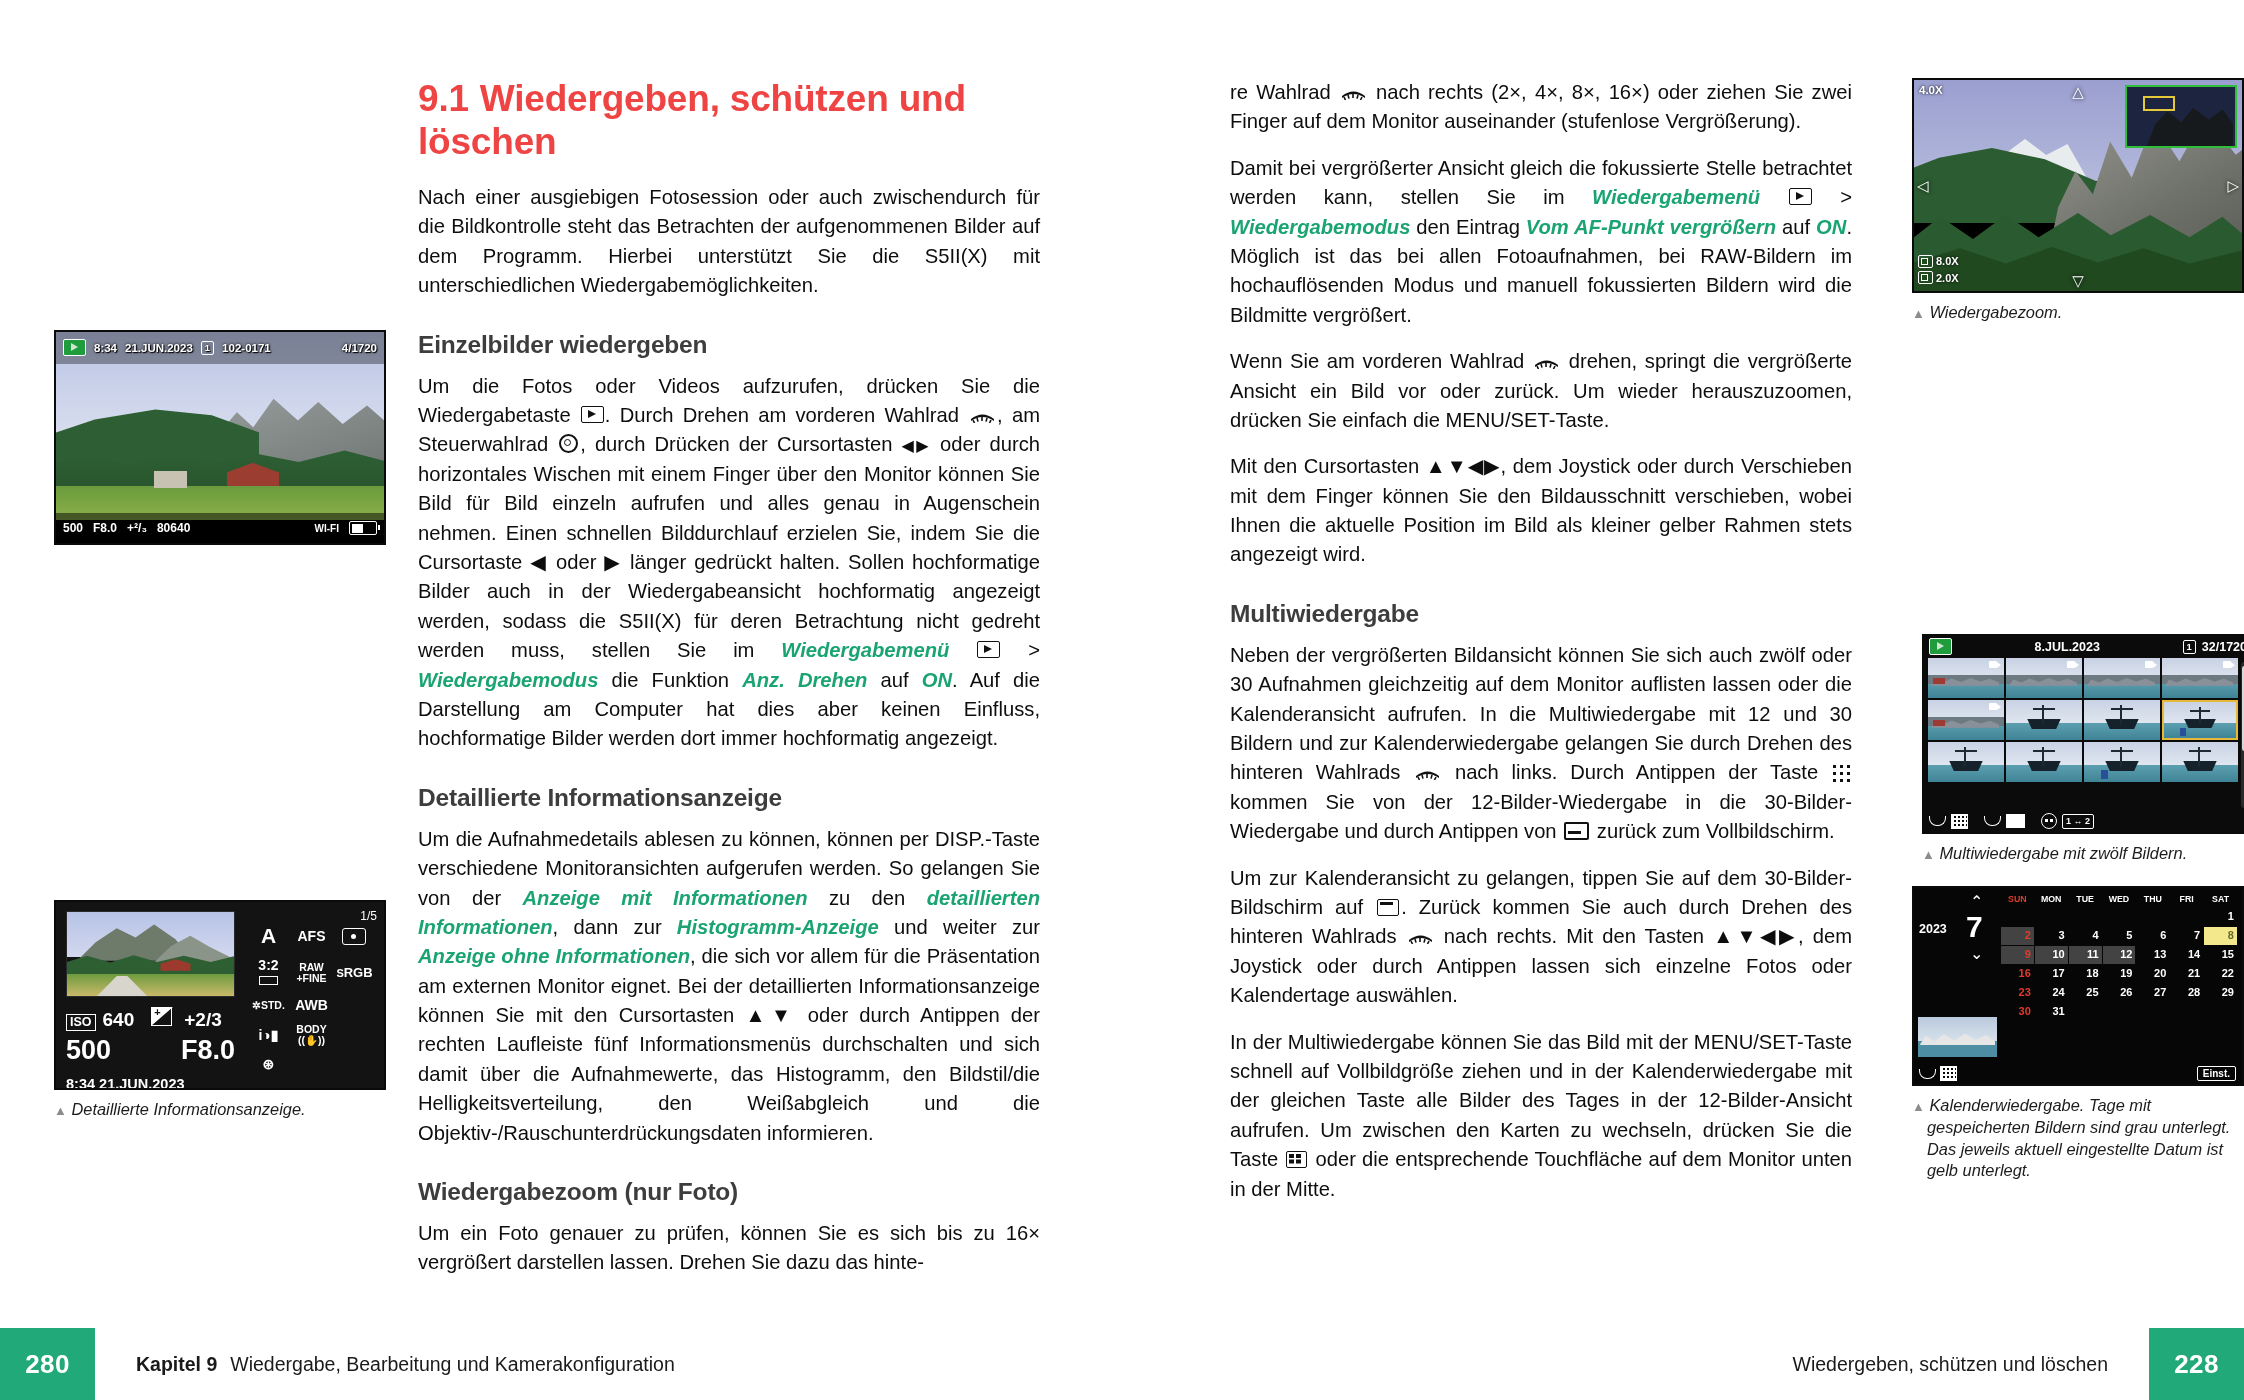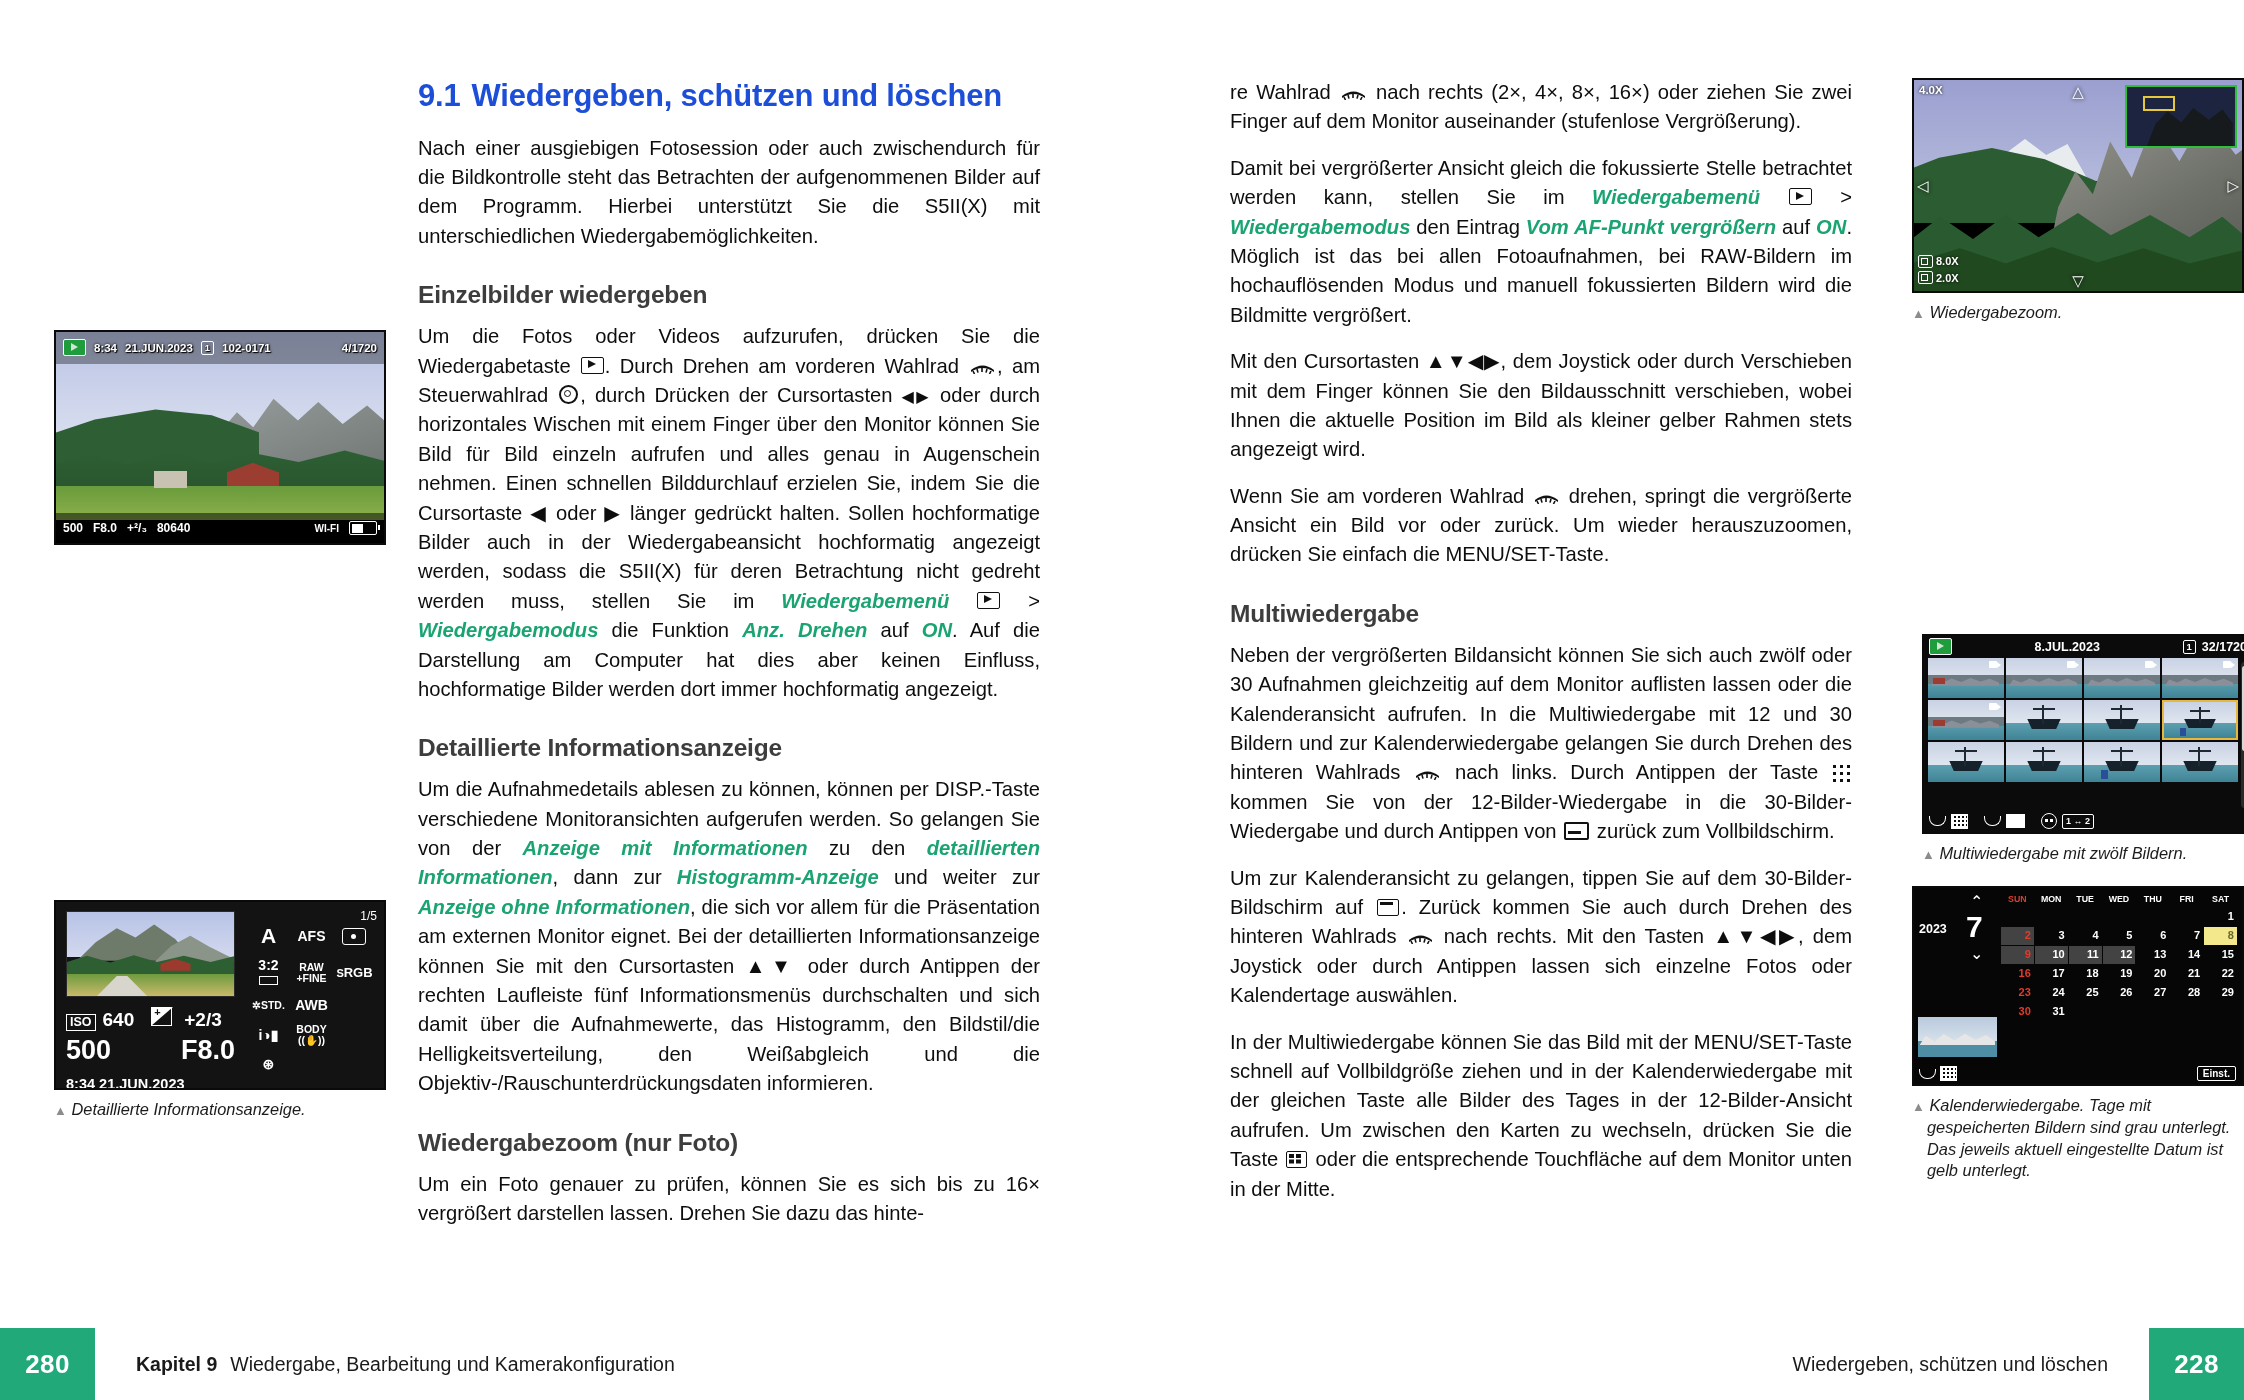--- a/index.html
+++ b/index.html
@@ -21,21 +21,21 @@
   .footer-text{position:absolute;bottom:0;height:72px;display:flex;align-items:center;
      font-size:19.5px;color:#1a1a1a;}
   .footer-chapter{font-weight:bold;}
   .footer-sep{display:inline-block;width:13px;}
 
   
   .sidecol{position:absolute;width:332px;}
   .maincol{position:absolute;width:622px;}
 
   h1.sec-title{
-    font-size:31px;font-weight:bold;color:#1d4ed8;margin:0 0 20px 0;
+    font-size:37px;font-weight:bold;color:#ef4444;margin:0 0 20px 0;
     letter-spacing:-.2px;line-height:1.15;
   }
   h1.sec-title .num{margin-right:11px;}
   h2.sub{
     font-size:24.5px;font-weight:bold;color:#3d3d3d;margin:30px 0 13px 0;
     letter-spacing:-.2px;
   }
   p.body{
     font-size:20.2px;line-height:1.455;color:#0d0d0d;margin:0 0 17px 0;
     text-align:justify;-moz-hyphens:manual;hyphens:manual;
@@ -402,26 +402,26 @@
 
     <div class="maincol" style="left:108px;top:78px;">
 
       <p class="body"><span>re Wahlrad </span><span class="ico-dial"><svg width="25" height="13" viewBox="0 0 25 13">
               <path d="M1 9 Q12.5 0 24 9 L24 11 Q12.5 3 1 11 Z" fill="#111"></path>
               <path d="M3 10 l1.5 3 M7 8 l1 3.6 M12 7 l0 4 M17 8 l-1 3.6 M21 10 l-1.5 3" stroke="#111" stroke-width="1.6"></path>
             </svg></span><span> nach rechts (2×, 4×, 8×, 16×) oder ziehen Sie zwei Finger auf dem Monitor auseinander (stufenlose Vergrößerung).</span></p>
 
       <p class="body"><span>Damit bei vergrößerter Ansicht gleich die fokussierte Stelle betrachtet werden kann, stellen Sie im </span><span class="g">Wiedergabemenü</span> <span class="ico-play"></span><span> &gt; </span><span class="g">Wiedergabemodus</span><span> den Eintrag </span><span class="g">Vom AF-Punkt vergrößern</span><span> auf </span><span class="g">ON</span><span>. Möglich ist das bei allen Fotoaufnahmen, bei RAW-Bildern im hochauflösenden Modus und manuell fokussierten Bildern wird die Bildmitte vergrößert.</span></p>
 
-      <p class="body">Mit den Cursortasten ▲▼◀▶, dem Joystick oder durch Verschieben mit dem Finger können Sie den Bildausschnitt verschieben, wobei Ihnen die aktuelle Position im Bild als kleiner gelber Rahmen stets angezeigt wird.</p>
-
       <p class="body"><span>Wenn Sie am vorderen Wahlrad </span><span class="ico-dial"><svg width="25" height="13" viewBox="0 0 25 13">
               <path d="M1 9 Q12.5 0 24 9 L24 11 Q12.5 3 1 11 Z" fill="#111"></path>
               <path d="M3 10 l1.5 3 M7 8 l1 3.6 M12 7 l0 4 M17 8 l-1 3.6 M21 10 l-1.5 3" stroke="#111" stroke-width="1.6"></path>
             </svg></span><span> drehen, springt die vergrößerte Ansicht ein Bild vor oder zurück. Um wieder herauszuzoomen, drücken Sie einfach die MENU/SET-Taste.</span></p>
+
+      <p class="body">Mit den Cursortasten ▲▼◀▶, dem Joystick oder durch Verschieben mit dem Finger können Sie den Bildausschnitt verschieben, wobei Ihnen die aktuelle Position im Bild als kleiner gelber Rahmen stets angezeigt wird.</p>
 
       <h2 class="sub">Multiwiedergabe</h2>
 
       <p class="body"><span>Neben der vergrößerten Bildansicht können Sie sich auch zwölf oder 30 Aufnahmen gleichzeitig auf dem Monitor auflisten lassen oder die Kalenderansicht aufrufen. In die Multiwiedergabe mit 12 und 30 Bildern und zur Kalenderwiedergabe gelangen Sie durch Drehen des hinteren Wahlrads </span><span class="ico-dial"><svg width="25" height="13" viewBox="0 0 25 13">
               <path d="M1 9 Q12.5 0 24 9 L24 11 Q12.5 3 1 11 Z" fill="#111"></path>
               <path d="M3 10 l1.5 3 M7 8 l1 3.6 M12 7 l0 4 M17 8 l-1 3.6 M21 10 l-1.5 3" stroke="#111" stroke-width="1.6"></path>
             </svg></span><span> nach links. Durch Antippen der Taste </span><span class="ico-grid"></span><span> kommen Sie von der 12-Bilder-Wiedergabe in die 30-Bilder-Wiedergabe und durch Antippen von </span><span class="ico-screen"></span><span> zurück zum Vollbildschirm.</span></p>
 
       <p class="body"><span>Um zur Kalenderansicht zu gelangen, tippen Sie auf dem 30-Bilder-Bildschirm auf </span><span class="ico-cal"></span><span>. Zurück kommen Sie auch durch Drehen des hinteren Wahlrads </span><span class="ico-dial"><svg width="25" height="13" viewBox="0 0 25 13">
               <path d="M1 9 Q12.5 0 24 9 L24 11 Q12.5 3 1 11 Z" fill="#111"></path>

